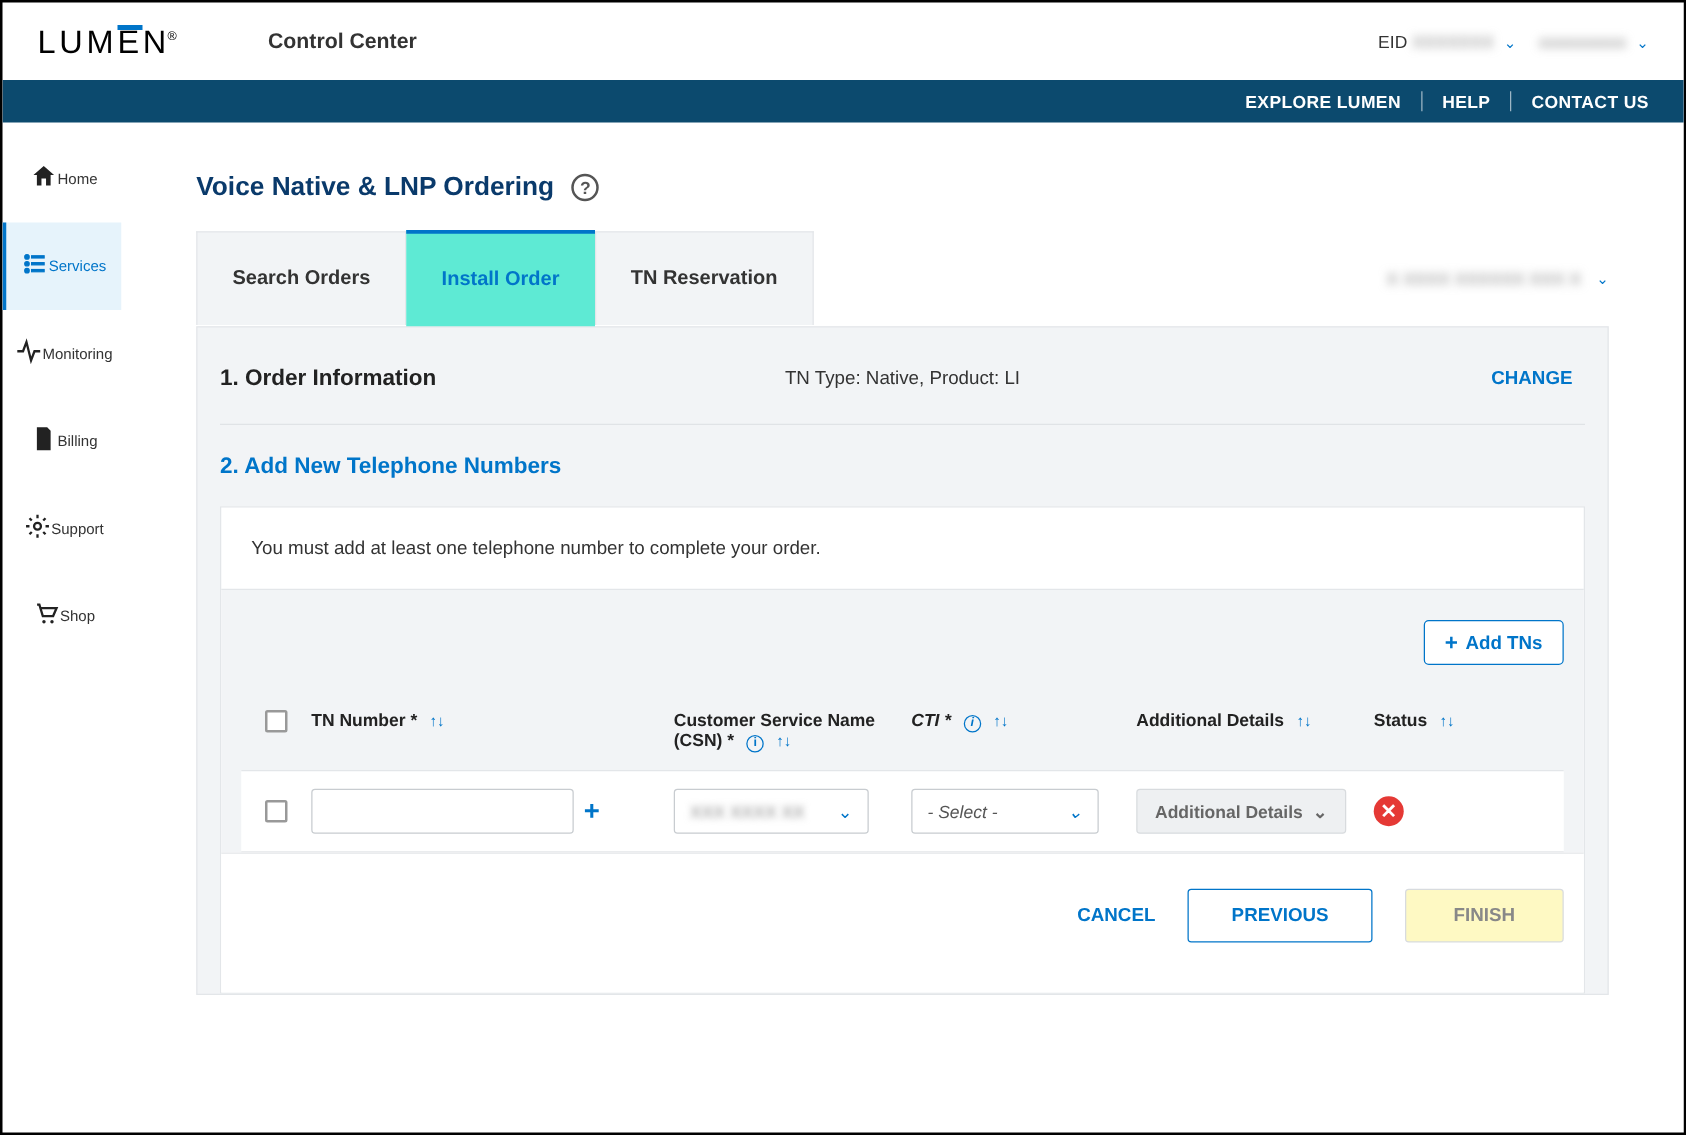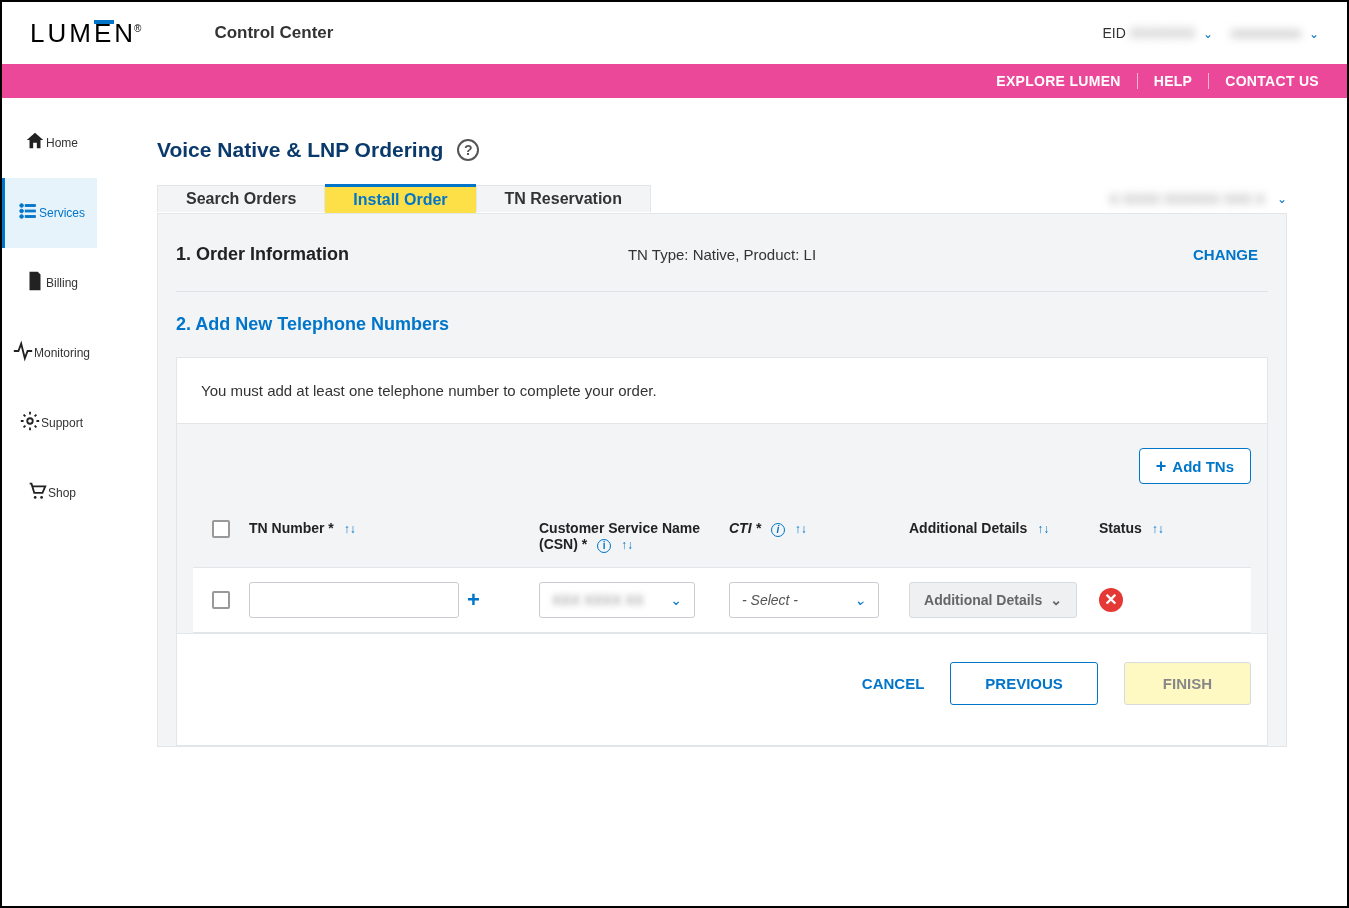--- a/index.html
+++ b/index.html
@@ -59,21 +59,21 @@
     filter: blur(4px);
     color: #888;
   }
   .chev-down {
     color: #0075c9;
     font-size: 12px;
     margin-left: 4px;
   }
   
   .blue-bar {
-    background: #ec4899;
+    background: #0c4a6e;
     height: 34px;
     display: flex;
     justify-content: flex-end;
     align-items: center;
     padding-right: 28px;
     gap: 0;
   }
   .blue-bar a {
     color: #fff;
     font-size: 14px;
@@ -137,31 +137,31 @@
     font-size: 14px; font-weight: 700; color: #555;
     cursor: pointer;
   }
 
   .tabs-row {
     display: flex;
     align-items: center;
     margin-bottom: 0;
   }
   .tab {
-    padding: 4px 28px;
+    padding: 28px 28px;
     font-size: 16px;
     font-weight: 700;
     color: #333;
     background: #f2f4f6;
     border: 1px solid #e3e6e9;
     border-bottom: none;
     cursor: pointer;
   }
   .tab.active {
-    background: #fde047;
+    background: #5eead4;
     color: #0075c9;
     border-top: 3px solid #0075c9;
     border-left: none;
     border-right: none;
   }
   .location-select {
     margin-left: auto;
     display: flex;
     align-items: center;
     gap: 8px;
@@ -425,30 +425,30 @@
           <circle cx="5" cy="6" r="2"></circle>
           <rect x="9" y="5" width="11" height="2"></rect>
           <circle cx="5" cy="12" r="2"></circle>
           <rect x="9" y="11" width="11" height="2"></rect>
           <circle cx="5" cy="18" r="2"></circle>
           <rect x="9" y="17" width="11" height="2"></rect>
         </svg>
       <span>Services</span>
     </div>
     <div class="sidebar-item">
+      <svg viewBox="0 0 24 24" fill="none" stroke="#222" stroke-width="2">
+          <polyline points="2,12 7,12 10,4 14,20 17,12 22,12"></polyline>
+        </svg>
+      <span>Monitoring</span>
+    </div>
+    <div class="sidebar-item">
       <svg viewBox="0 0 24 24" fill="#222">
           <path d="M6 2h9l3 3v17H6zM8 8h8v1H8zm0 3h8v1H8zm0 3h5v1H8z" fill="#222"></path>
         </svg>
       <span>Billing</span>
-    </div>
-    <div class="sidebar-item">
-      <svg viewBox="0 0 24 24" fill="none" stroke="#222" stroke-width="2">
-          <polyline points="2,12 7,12 10,4 14,20 17,12 22,12"></polyline>
-        </svg>
-      <span>Monitoring</span>
     </div>
     <div class="sidebar-item">
       <svg viewBox="0 0 24 24" fill="#222">
           <circle cx="12" cy="12" r="3" fill="none" stroke="#222" stroke-width="2"></circle>
           <path d="M12 2v3M12 19v3M2 12h3M19 12h3M5 5l2 2M17 17l2 2M5 19l2-2M17 7l2-2" stroke="#222" stroke-width="2"></path>
         </svg>
       <span>Support</span>
     </div>
     <div class="sidebar-item">
       <svg viewBox="0 0 24 24" fill="#222">

